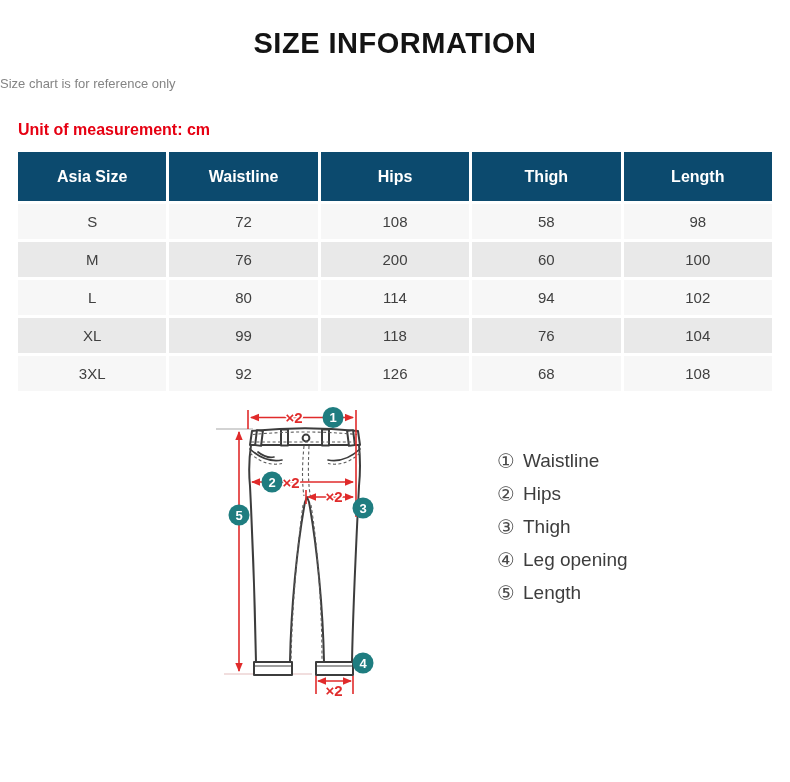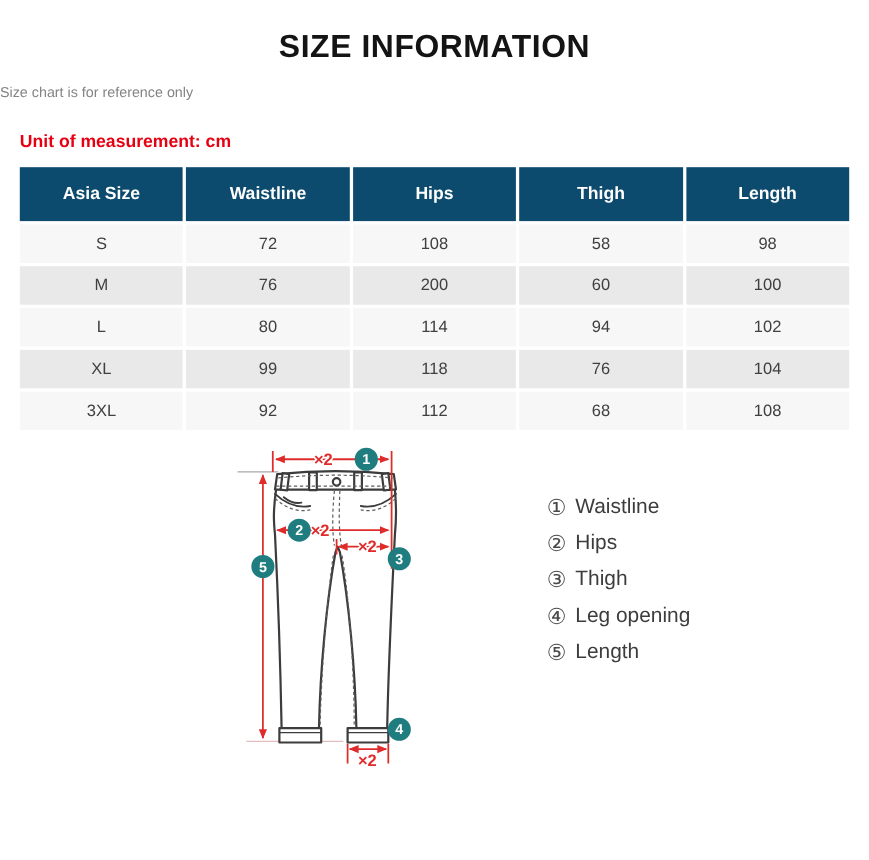--- a/index.html
+++ b/index.html
@@ -96,21 +96,21 @@
     <tr>
       <td>XL</td>
       <td>99</td>
       <td>118</td>
       <td>76</td>
       <td>104</td>
     </tr>
     <tr>
       <td>3XL</td>
       <td>92</td>
-      <td>112</td>
+      <td>126</td>
       <td>68</td>
       <td>108</td>
     </tr>
   </tbody>
 </table>
 
 <div class="diagram-wrap">
 
   <svg class="pants-svg" width="320" height="318" viewBox="0 0 320 318">
     <defs>

